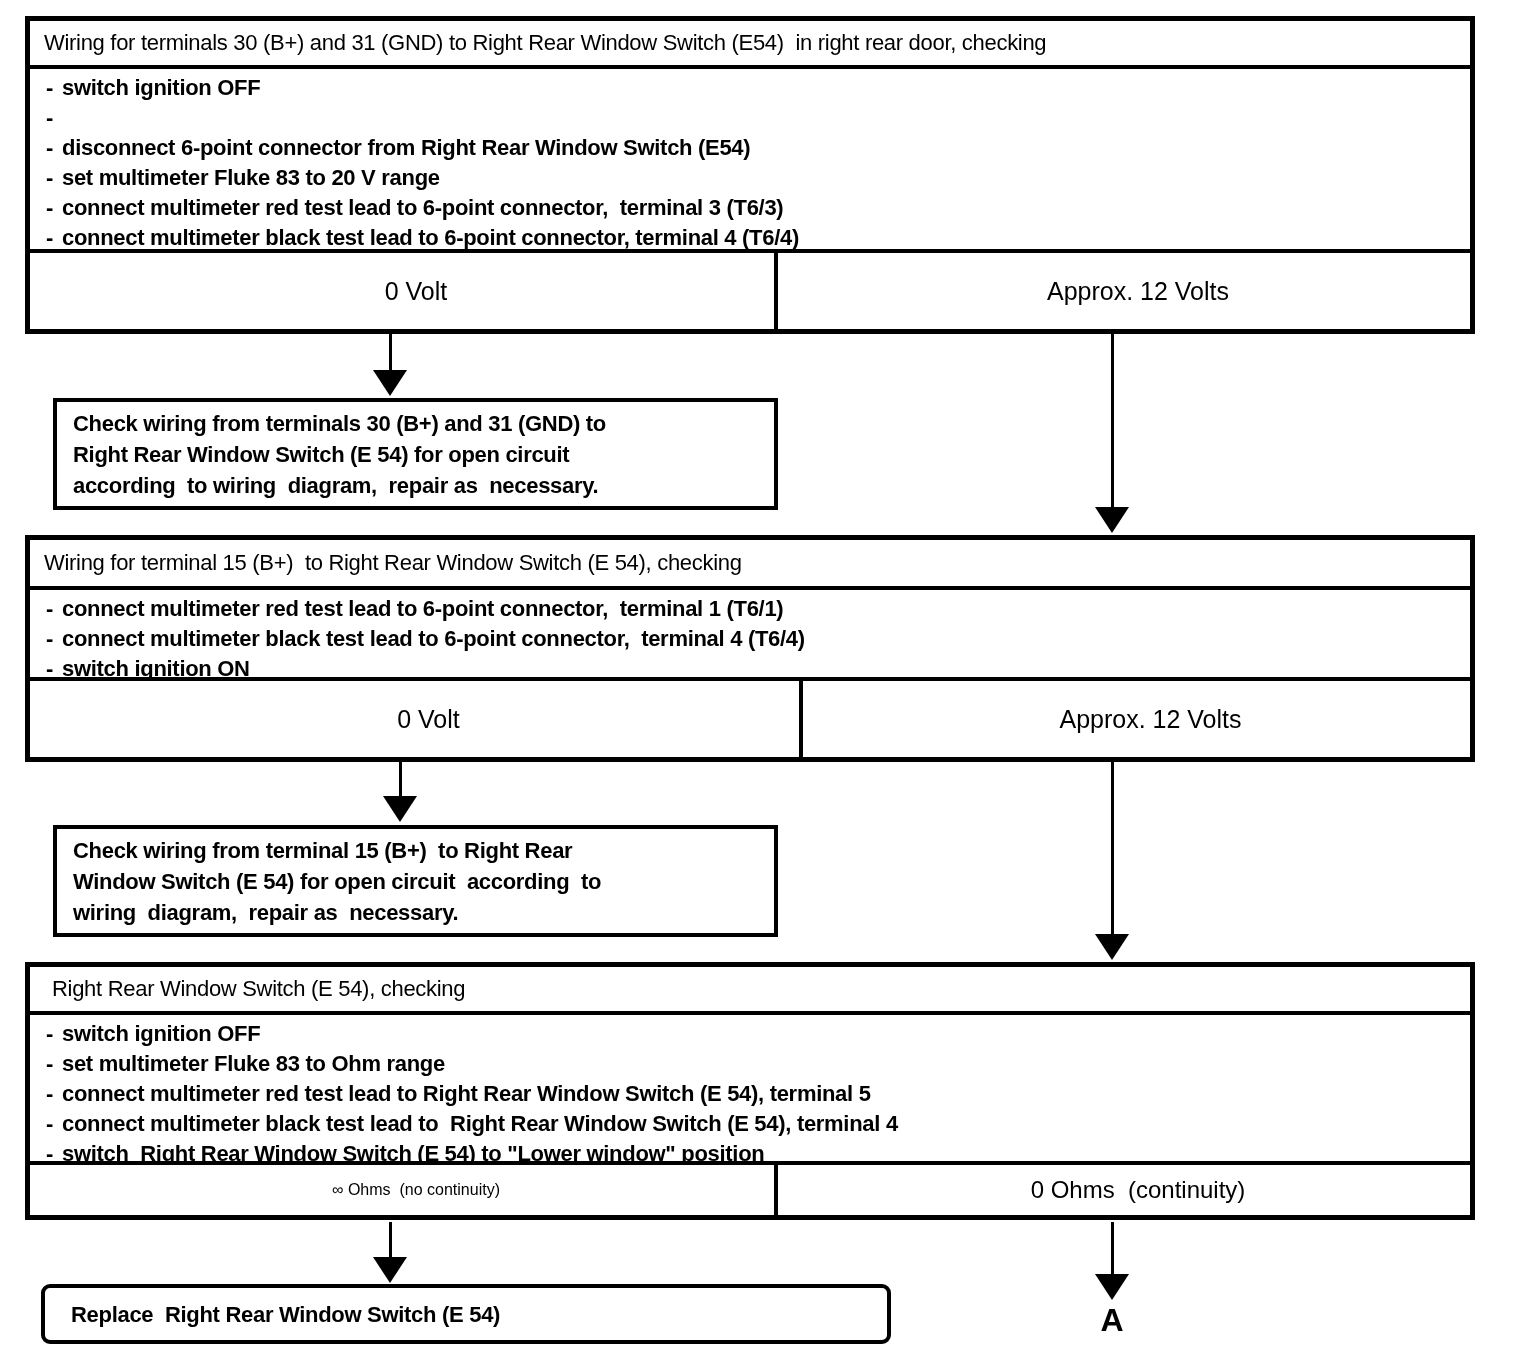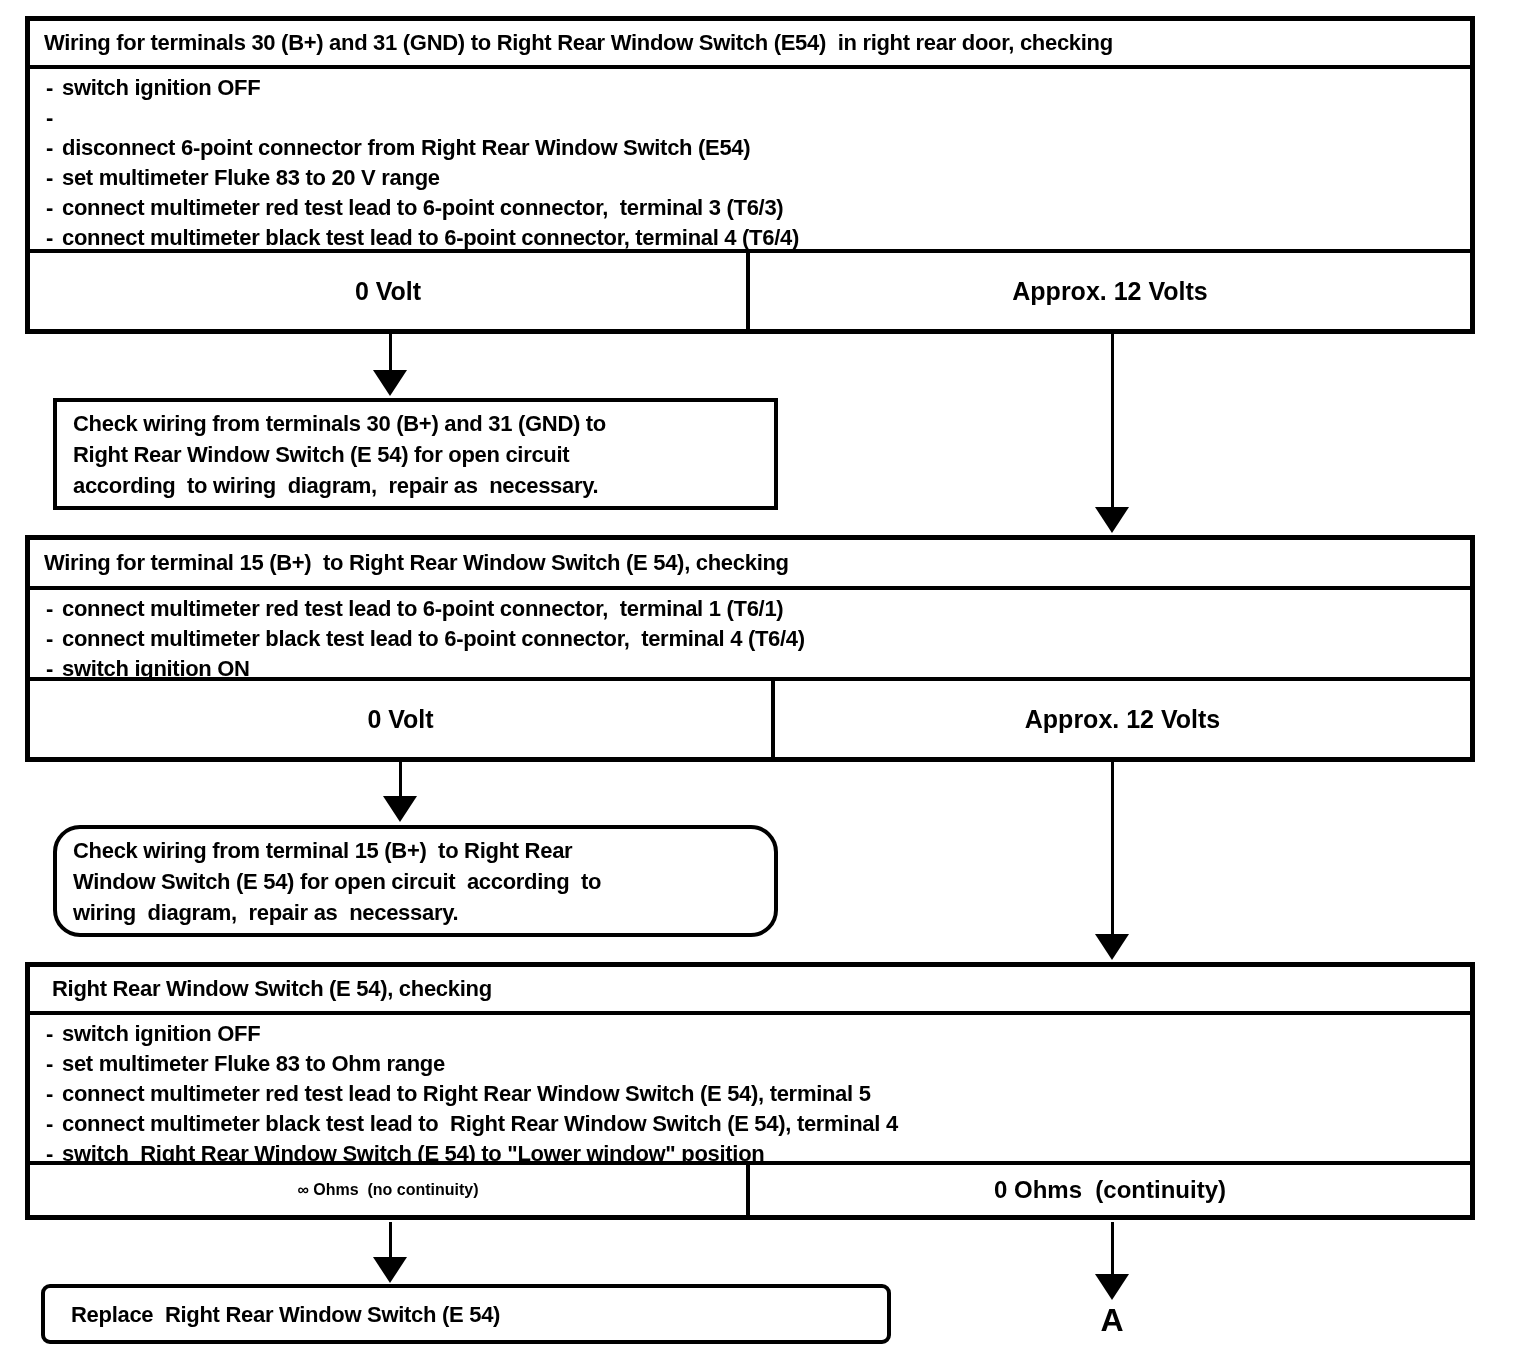--- a/index.html
+++ b/index.html
@@ -18,21 +18,21 @@
     display: flex;
     flex-direction: column;
     box-sizing: border-box;
   }
   .titlerow {
     border-bottom: 4px solid #000;
     display: flex;
     align-items: center;
     padding-left: 14px;
     font-size: 22px;
-    font-weight: 700;
+    font-weight: 400;
     letter-spacing: -0.3px;
     white-space: pre-wrap;
     flex: 0 0 auto;
   }
   .steps {
     flex: 1 1 auto;
     padding: 4px 0 0 16px;
     overflow: hidden;
   }
   .step {
@@ -51,23 +51,24 @@
   .results {
     border-top: 4px solid #000;
     display: flex;
     flex: 0 0 auto;
   }
   .rescell {
     display: flex;
     align-items: center;
     justify-content: center;
     font-size: 25px;
-    font-weight: 700;
+    font-weight: 400;
     white-space: pre-wrap;
     box-sizing: border-box;
+    margin-left: 28px;
   }
   .rescell.left { border-right: 4px solid #000; flex: 0 0 auto; }
   .rescell.right { flex: 1 1 auto; }
   .actionbox {
     position: absolute;
     border: 4px solid #000;
     background: #fff;
     box-sizing: border-box;
     display: flex;
     align-items: center;
@@ -177,21 +178,21 @@
 
   <div class="arrow" style="left:400px; top:762px; height:60px;">
     <div class="arrow-line"></div>
     <div class="arrow-head"></div>
   </div>
   <div class="arrow" style="left:1112px; top:762px; height:198px;">
     <div class="arrow-line"></div>
     <div class="arrow-head"></div>
   </div>
 
-  <div class="actionbox" style="left:25px; top:825px; width:725px; height:112px;border-radius:27px;">Check wiring from terminal 15 (B+)  to Right Rear
+  <div class="actionbox" style="left:25px; top:825px; width:725px; height:112px;">Check wiring from terminal 15 (B+)  to Right Rear
 Window Switch (E 54) for open circuit  according  to
 wiring  diagram,  repair as  necessary.</div>
 
   <div class="mainbox" style="left:25px; top:962px; width:1450px; height:258px;">
     <div class="titlerow" style="height:44px; padding-left:22px;">Right Rear Window Switch (E 54), checking</div>
     <div class="steps">
       <div class="step">
         <span class="dash">-</span>
         <span class="steptext">switch ignition OFF</span>
       </div>

